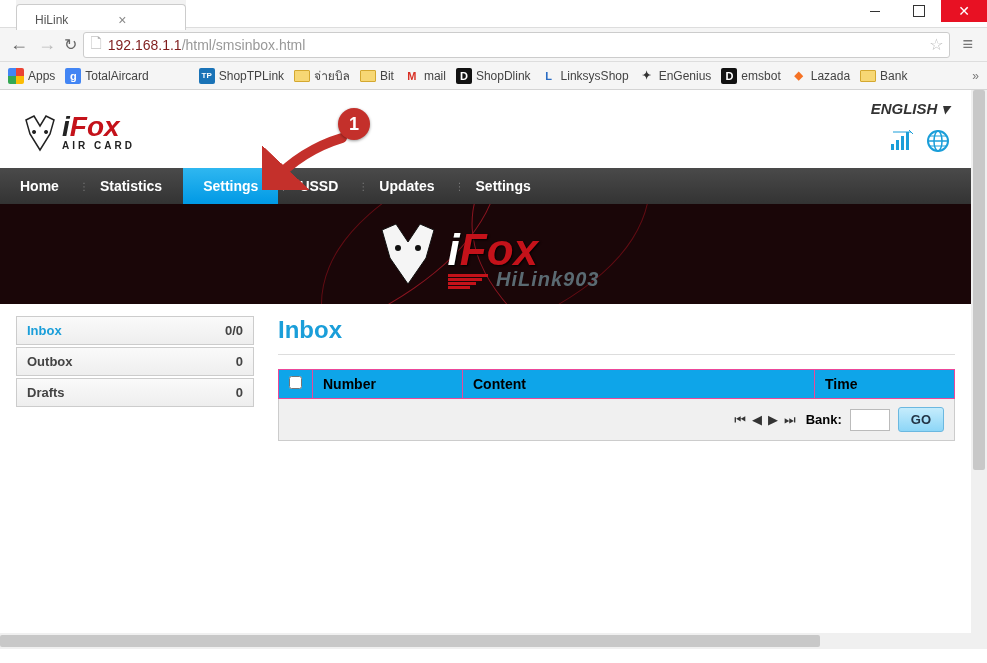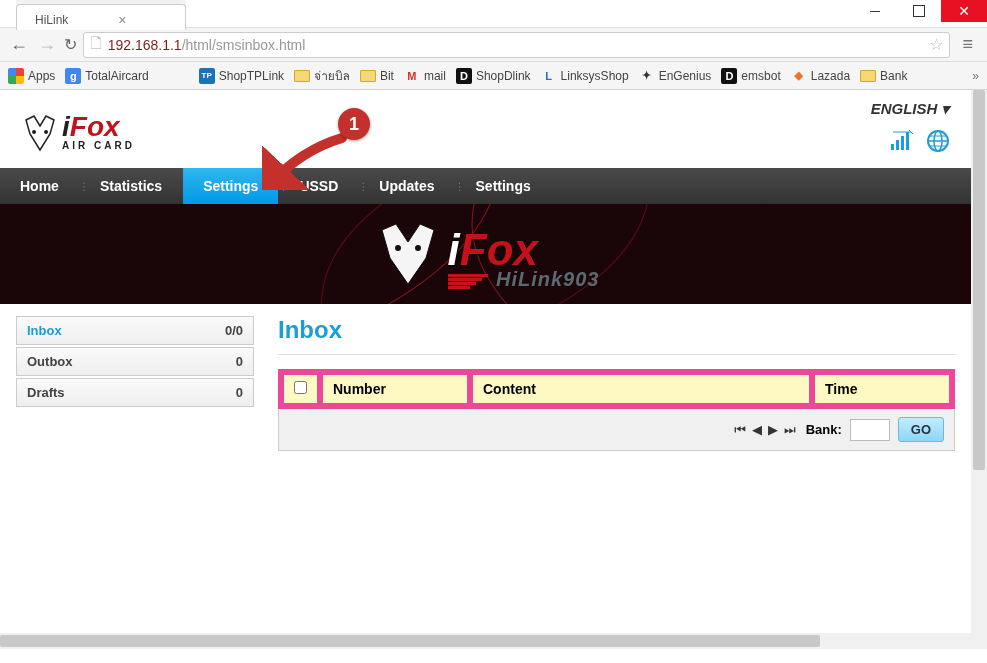--- a/index.html
+++ b/index.html
@@ -83,21 +83,21 @@
   .side-count{font-weight:bold; color:#444;}
   .side-item.active .side-count{color:#444;}
   
   .main { flex: 1; }
   .page-title { color: #1a9ed9; font-size: 24px; font-weight: bold; border-bottom: 1px solid #ddd; padding-bottom: 10px; margin-bottom: 14px; }
   .action-row { display:flex; gap:10px; margin-bottom:6px;}
   .btn { border:1px solid #aaa; border-radius:3px; padding: 4px 16px; font-size:13px; font-weight:bold; background: linear-gradient(#fdfdfd,#e6e6e6);}
   .btn.primary { background: linear-gradient(#c5ecfc,#8dd6f7); border-color:#6bb8e0; color:#234;}
   .btn.disabled { color:#999;}
   .data-table { width:100%; border:1px solid #ccc; border-collapse:collapse;}
-  .data-table th { background:#fef9c3; text-align:left; padding:6px 10px; border:6px solid #ec4899; font-size:14px;}
+  .data-table th { background:#0ea5e9; text-align:left; padding:6px 10px; border:1px solid #ec4899; font-size:14px;}
   .data-table th.chk { width:32px; text-align:center;}
   .pager { display:flex; align-items:center; justify-content:flex-end; gap:8px; background:#f0f0f0; border:1px solid #ccc; border-top:none; padding:8px 10px; font-size:13px;}
   .pager-arrows { letter-spacing:2px; color:#333; display:flex; gap:4px;}
   .pager-arrows span{cursor:default;}
   .page-input { width:40px; height:22px; border:1px solid #bbb; text-align:center;}
   
   
   .anno-badge { position:absolute; left:338px; top:108px; width:32px; height:32px; border-radius:50%; background:#c4302b; color:#fff; display:flex; align-items:center; justify-content:center; font-weight:bold; font-size:18px; box-shadow:0 1px 3px rgba(0,0,0,.4); z-index:20;}
   .anno-arrow { position:absolute; left:262px; top:130px; width:90px; height:60px; z-index:19;}
 </style>

